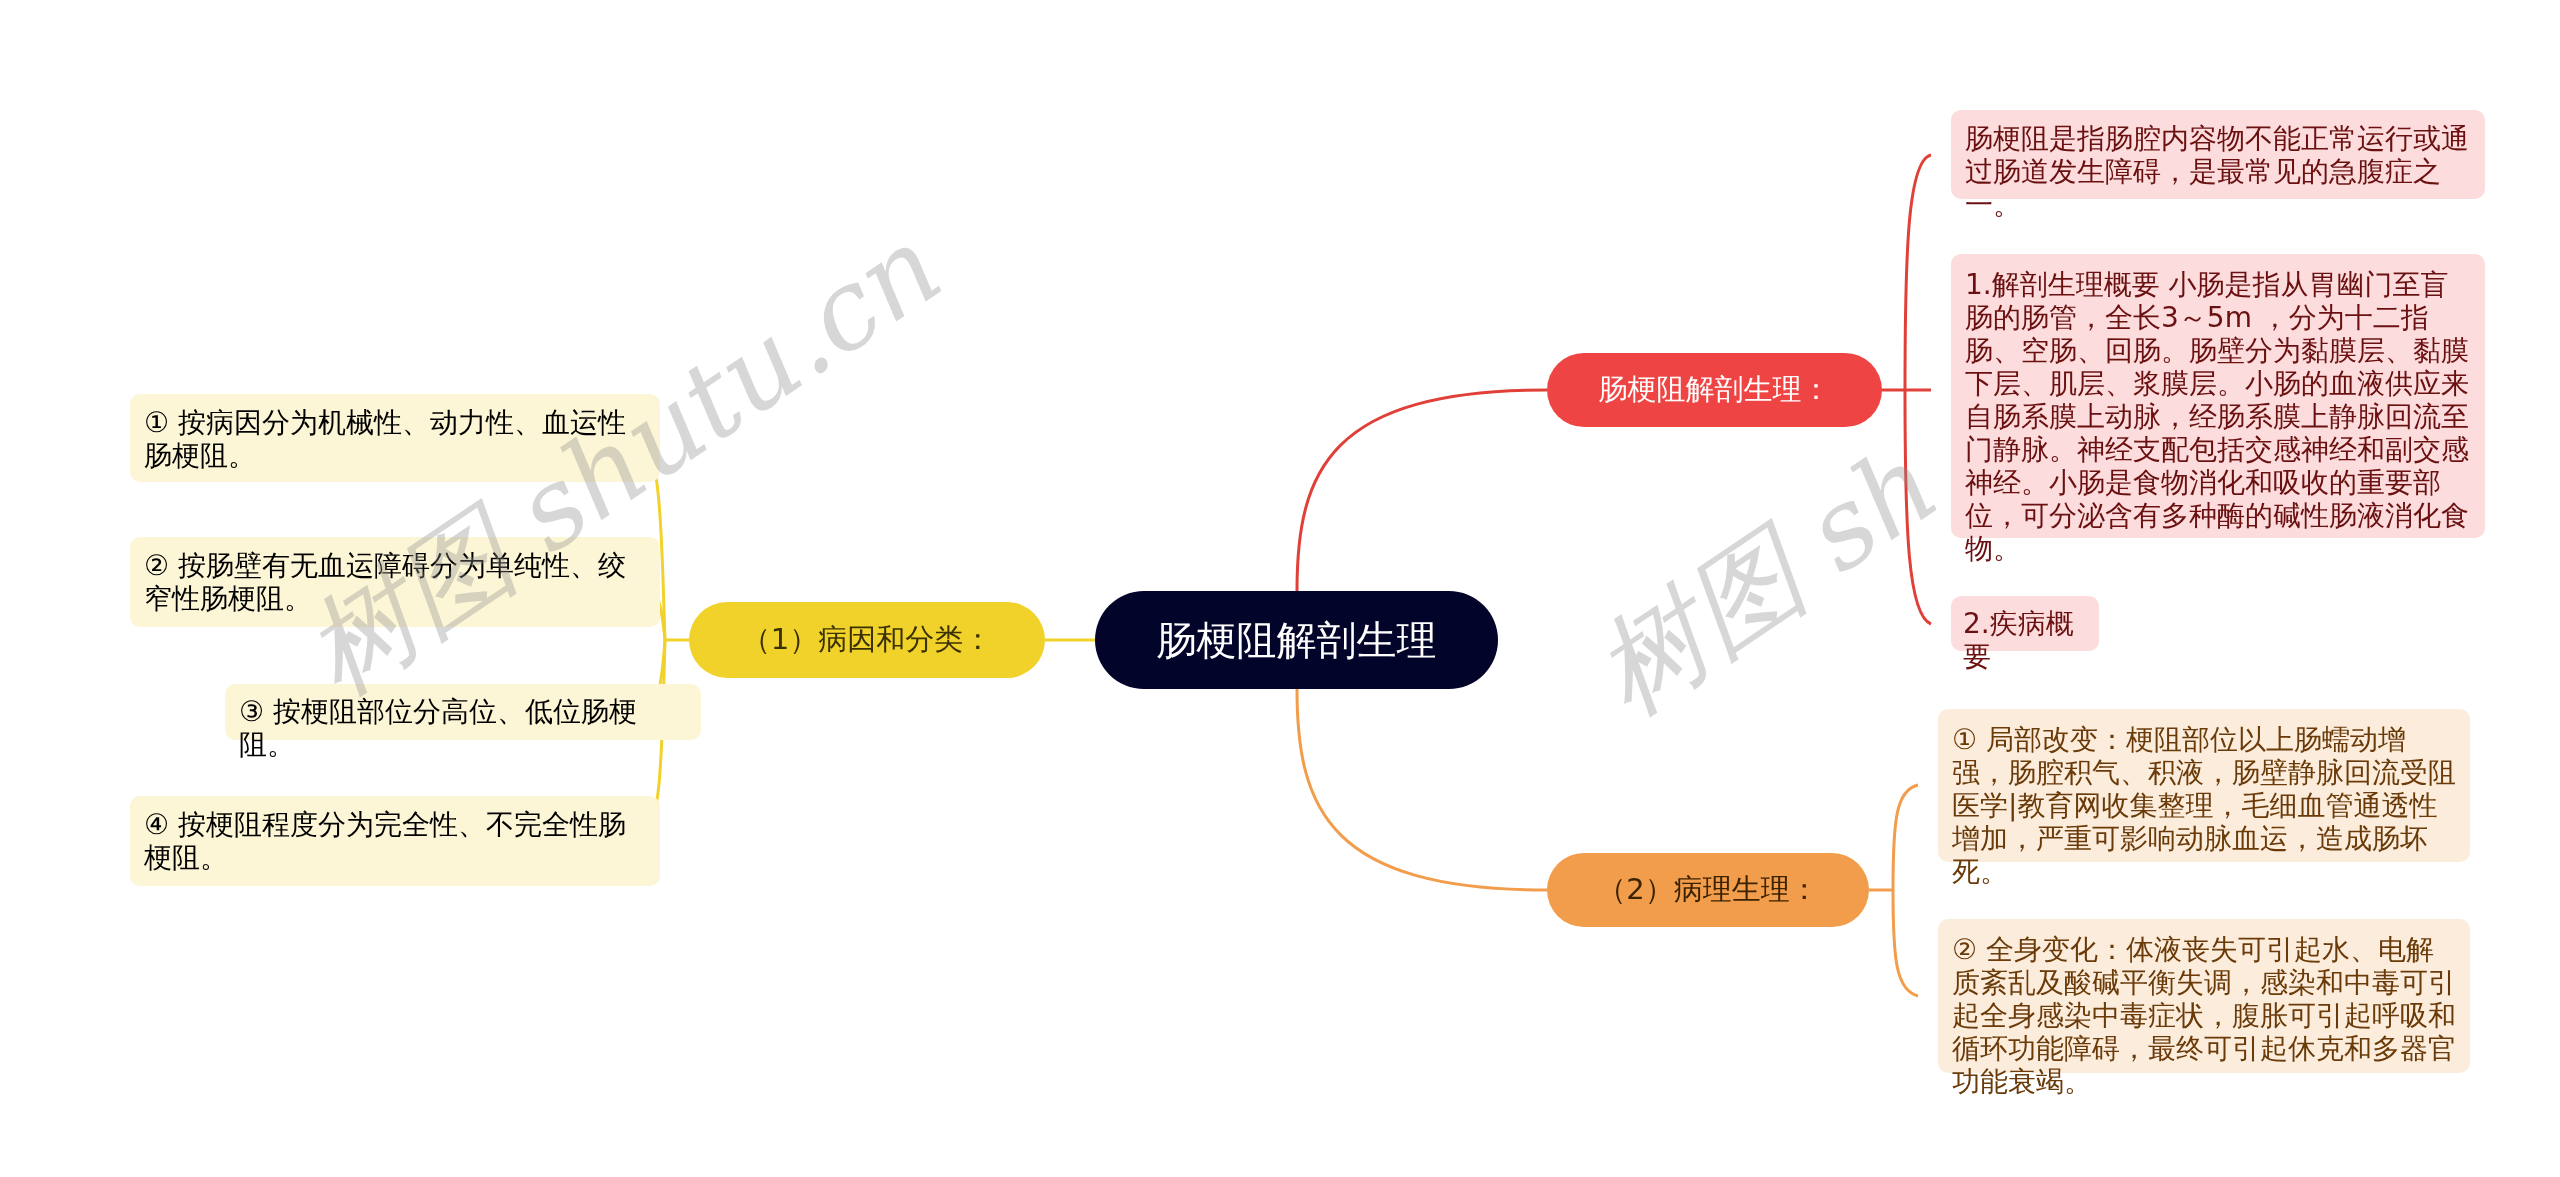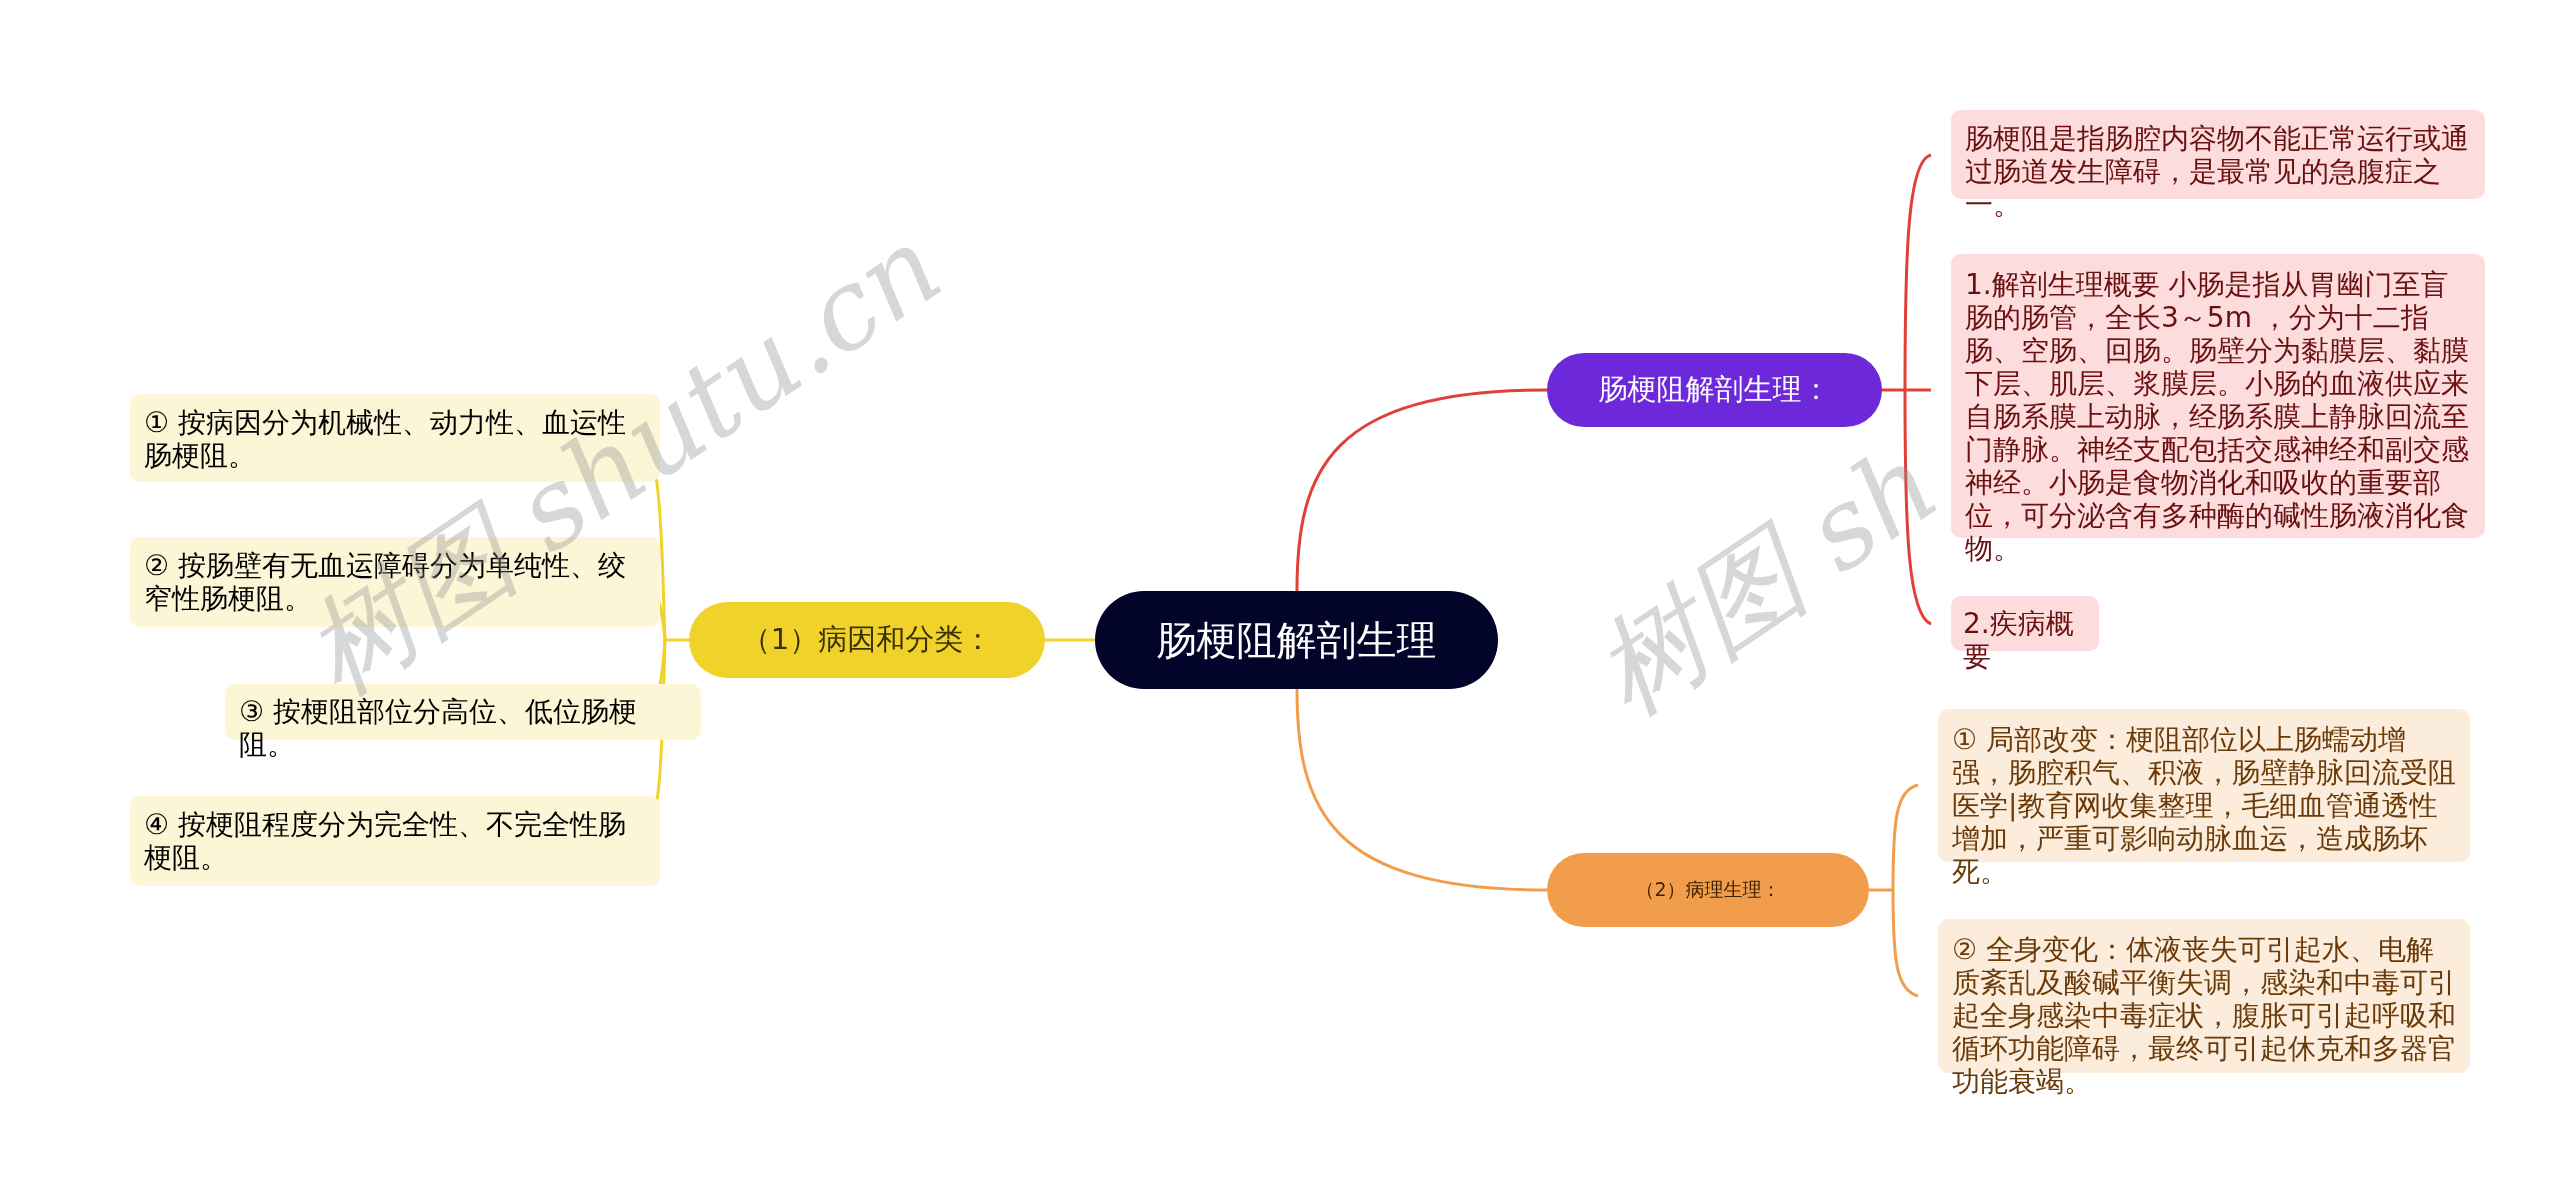--- a/index.html
+++ b/index.html
@@ -17,25 +17,25 @@
   .root {
     left: 1095px; top: 591px; width: 403px; height: 98px;
     background: #020429; color: #ffffff; font-size: 40px; border-radius: 49px; text-align: right;
   }
   .branch-yellow {
     left: 689px; top: 602px; width: 356px; height: 76px;
     background: #f1d22a; color: #3a3000; font-size: 29px;
   }
   .branch-red {
     left: 1547px; top: 353px; width: 335px; height: 74px;
-    background: #6d28d9; color: #ffffff; font-size: 29px;
+    background: #ef4444; color: #ffffff; font-size: 29px;
   }
   .branch-orange {
     left: 1547px; top: 853px; width: 322px; height: 74px;
-    background: #f29d4c; color: #3b2200; font-size: 19px;
+    background: #f29d4c; color: #3b2200; font-size: 29px;
   }
   .leaf {
     border-radius: 10px; padding: 12px 14px; font-size: 28px; line-height: 33px; margin-left: 20px;
   }
   .leaf-yellow { background: #fcf6d6; color: #000000; }
   .leaf-pink { background: #fcdcdc; color: #6a1010; }
   .leaf-peach { background: #fcecdc; color: #6a3a08; }
   .watermark {
     position: absolute; z-index: 5; color: rgba(140,140,140,0.35);
     font-family: "DejaVu Serif", "Liberation Serif", serif; font-style: italic;

